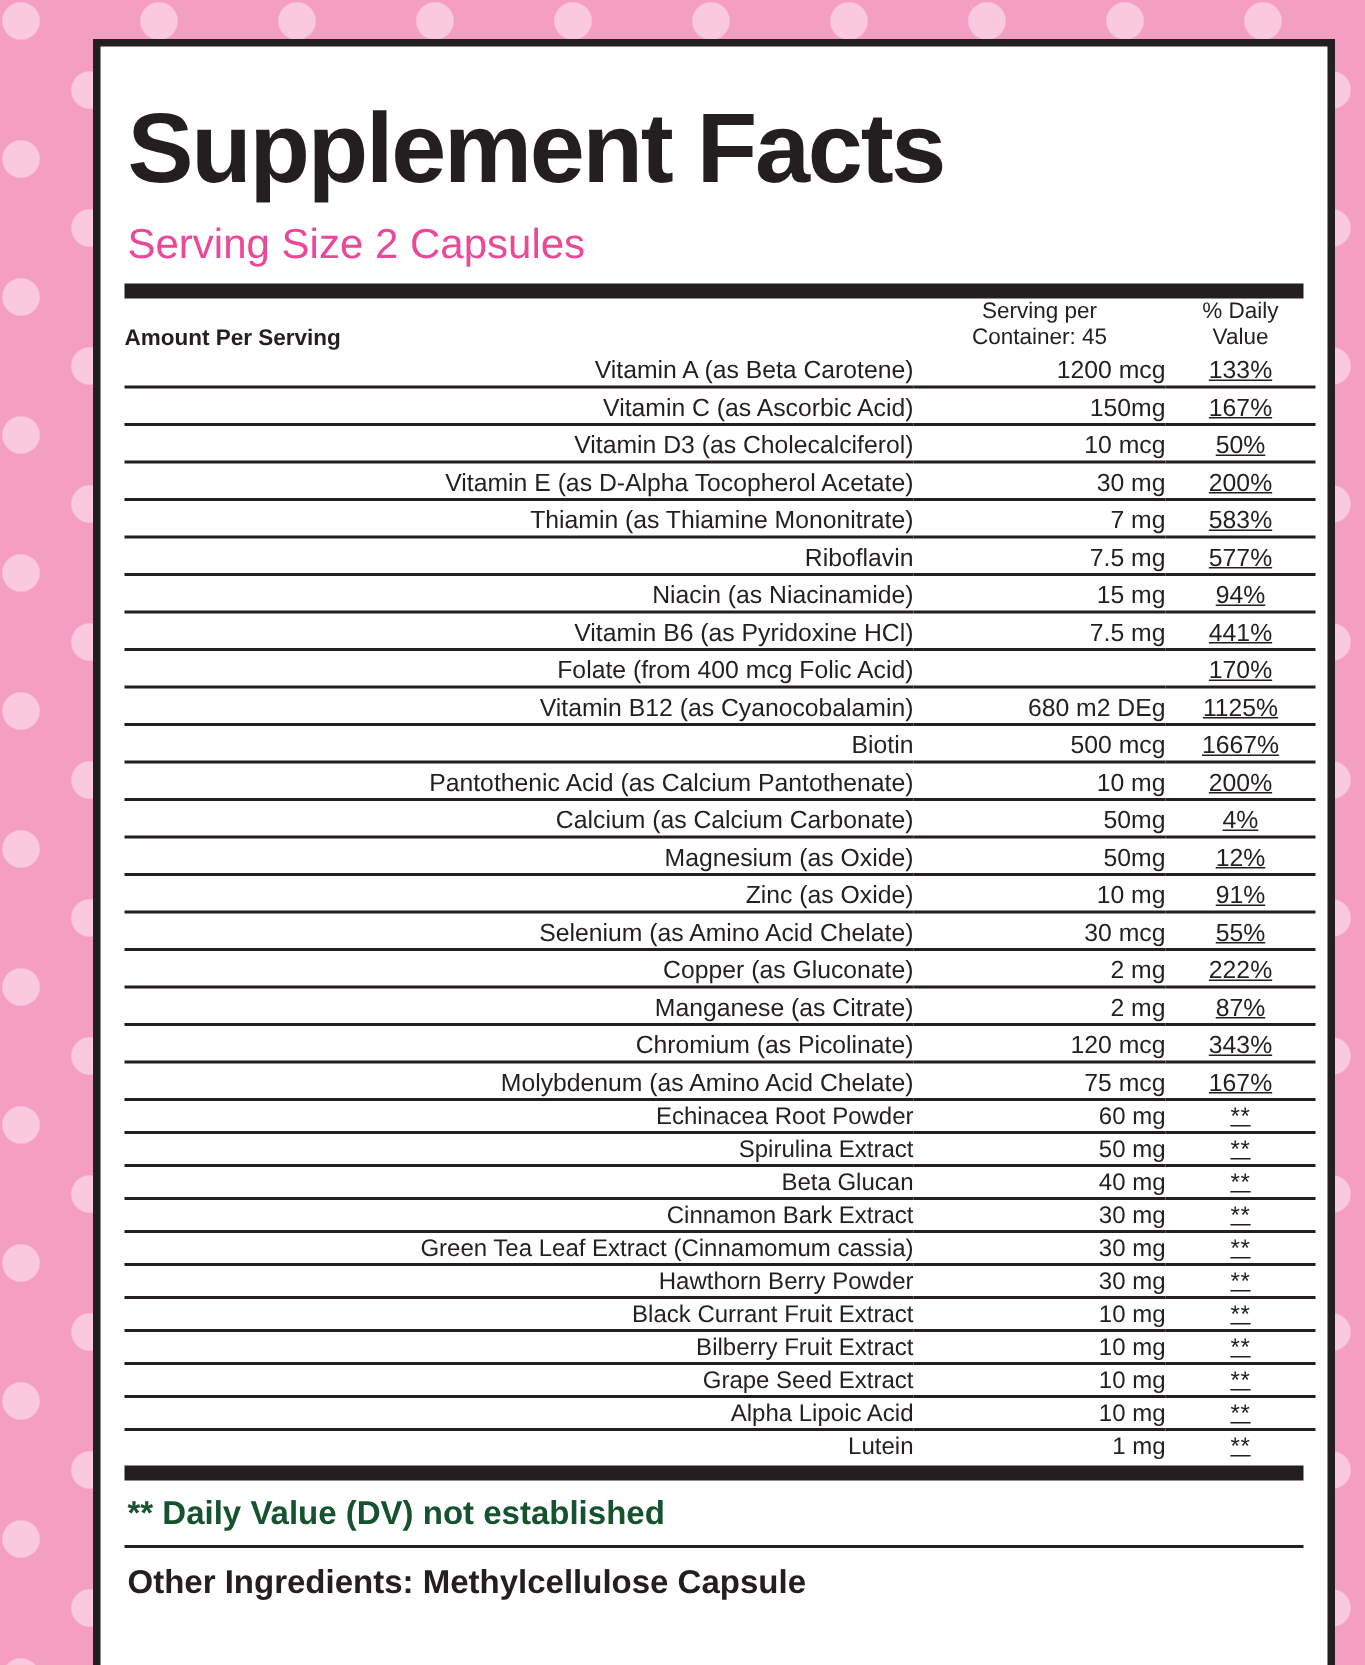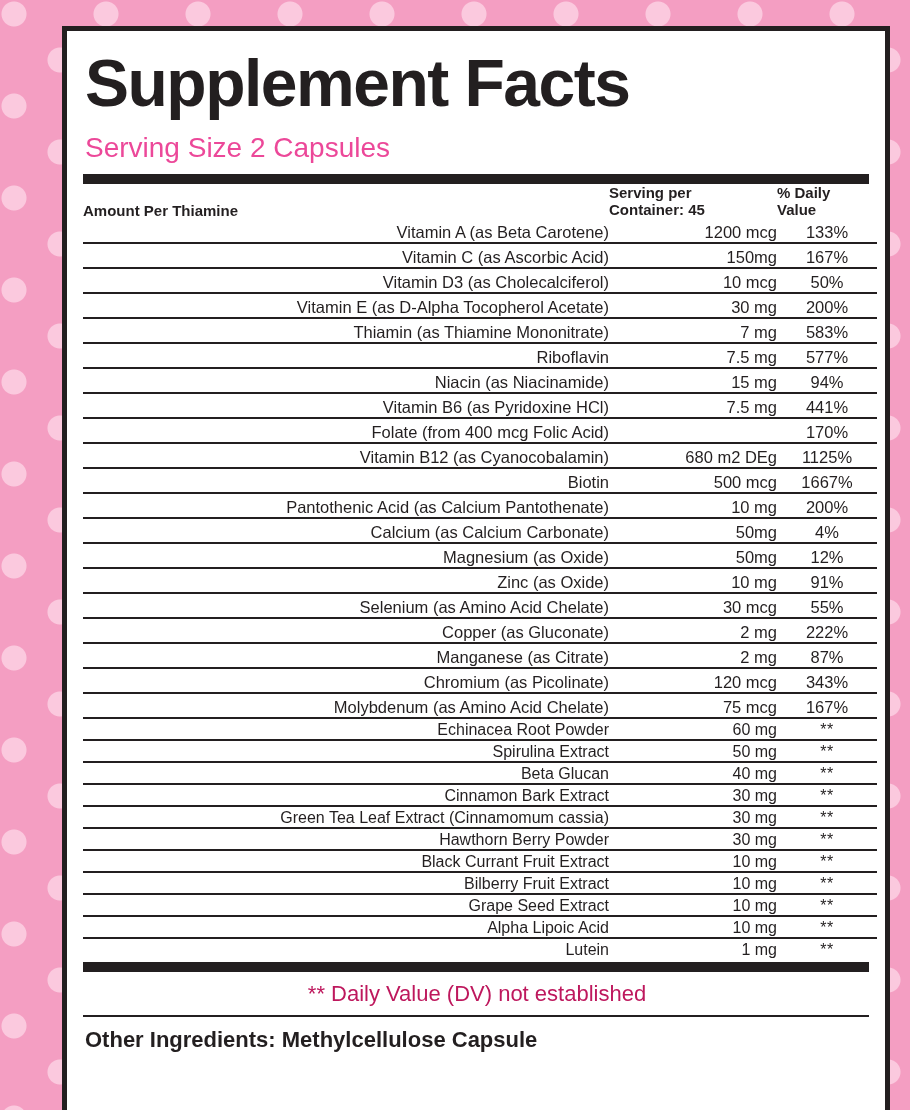--- a/index.html
+++ b/index.html
@@ -30,21 +30,21 @@
   #card {
     position: absolute;
     left: 62px;
     top: 26px;
     width: 828px;
     height: 1084px;
     box-sizing: border-box;
     border: 5px solid #231f20;
     border-bottom: none;
     background: #ffffff;
-    padding: 1px 16px;
+    padding: 16px 16px;
   }
 
   .card-inner {
     width: 100%;
     height: 100%;
     box-sizing: border-box;
   }
 
   
   #sf-title {
@@ -91,53 +91,52 @@
   }
 
   .hdr-name {
     font-size: 15px;
     font-weight: 700;
     text-align: left;
     padding: 8px 0 6px 2px;
   }
   .hdr-amt, .hdr-dv {
     font-size: 15px;
-    font-weight: 700;
-    text-align: left;
+    font-weight: 400;
+    text-align: center;
     line-height: 1.15;
     padding: 5px 0 6px 0;
   }
 
   tr.frow > td {
     border-top: 2px solid #231f20;
     font-size: 16.5px;
     font-weight: 400;
     height: 23px;
     line-height: 1.05;
   }
   tr.frow.dense > td {
     height: 20px;
     font-size: 16px;
   }
   td.n  { text-align: right;   padding-left: 2px; white-space: nowrap; margin-left: 44px; }
   td.a  { text-align: right; white-space: nowrap; }
-  td.d  { text-align: center; white-space: nowrap; }
+  td.d  { text-align: center; white-space: nowrap; text-decoration: underline; }
   td.d.stars { font-size: 14px; letter-spacing: 0.5px; }
 
   tr.frow.first > td { border-top: none; }
 
   
   #footer-bar { height: 10px; background: #231f20; margin-top: 3px; }
   #dv-note {
     font-size: 22px;
-    font-weight: 400;
-    color: #be185d;
+    font-weight: 700;
+    color: #14532d;
     padding: 11px 0 10px 2px;
     line-height: 1;
-    text-align: center;
   }
   #other-ing {
     font-size: 22px;
     font-weight: 700;
     color: #231f20;
     padding: 12px 0 0 2px;
     line-height: 1;
   }
 </style>
 </head>
@@ -155,21 +154,21 @@
     <div class="rule-thick"></div>
 
     <table class="facts">
       <colgroup>
         <col class="c-name">
           <col class="c-amt">
           <col class="c-dv">
       </colgroup>
       <thead>
         <tr>
-          <th class="hdr-name">Amount Per Thiamine</th>
+          <th class="hdr-name">Amount Per Serving</th>
           <th class="hdr-amt">
             <div>Serving per</div>
             <div>Container: 45</div>
           </th>
           <th class="hdr-dv">
             <div>% Daily</div>
             <div>Value</div>
           </th>
         </tr>
       </thead>

